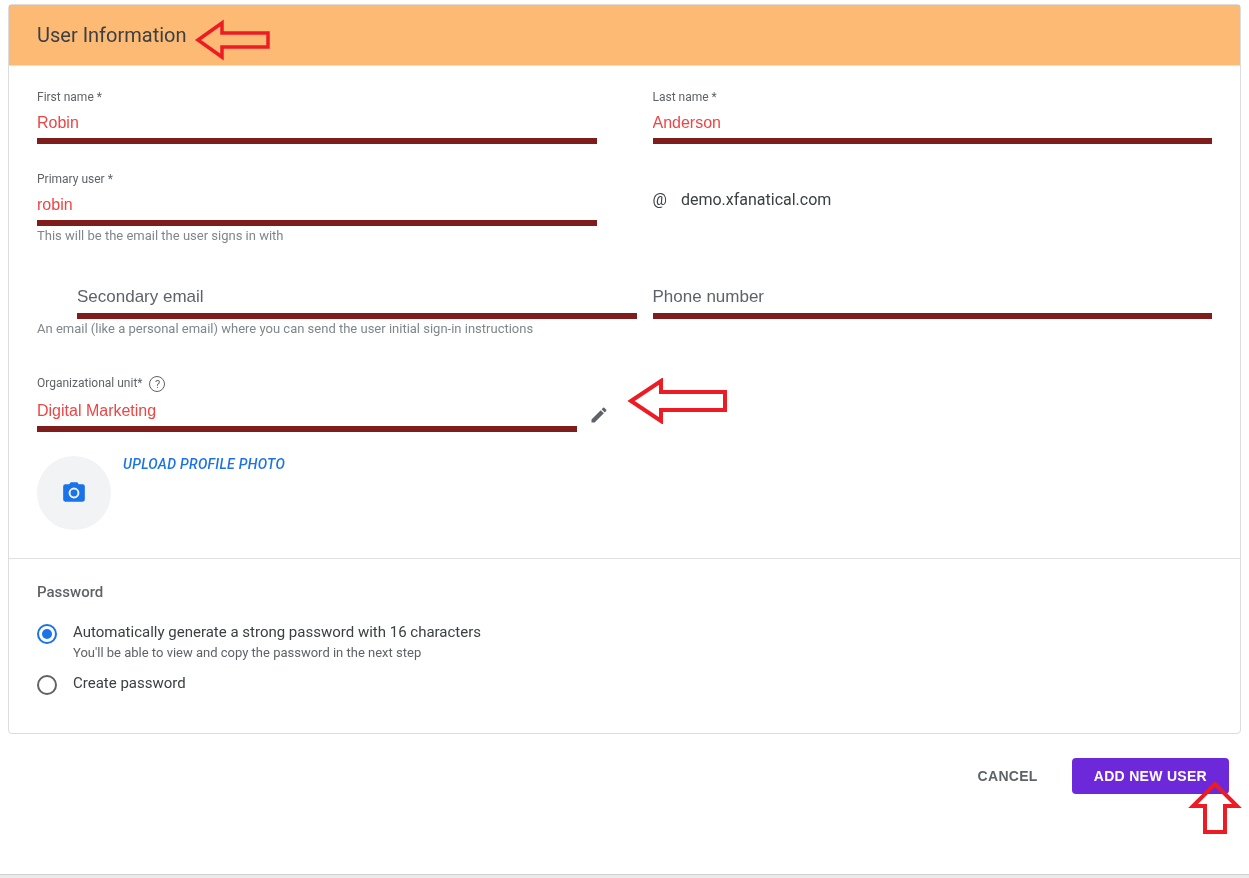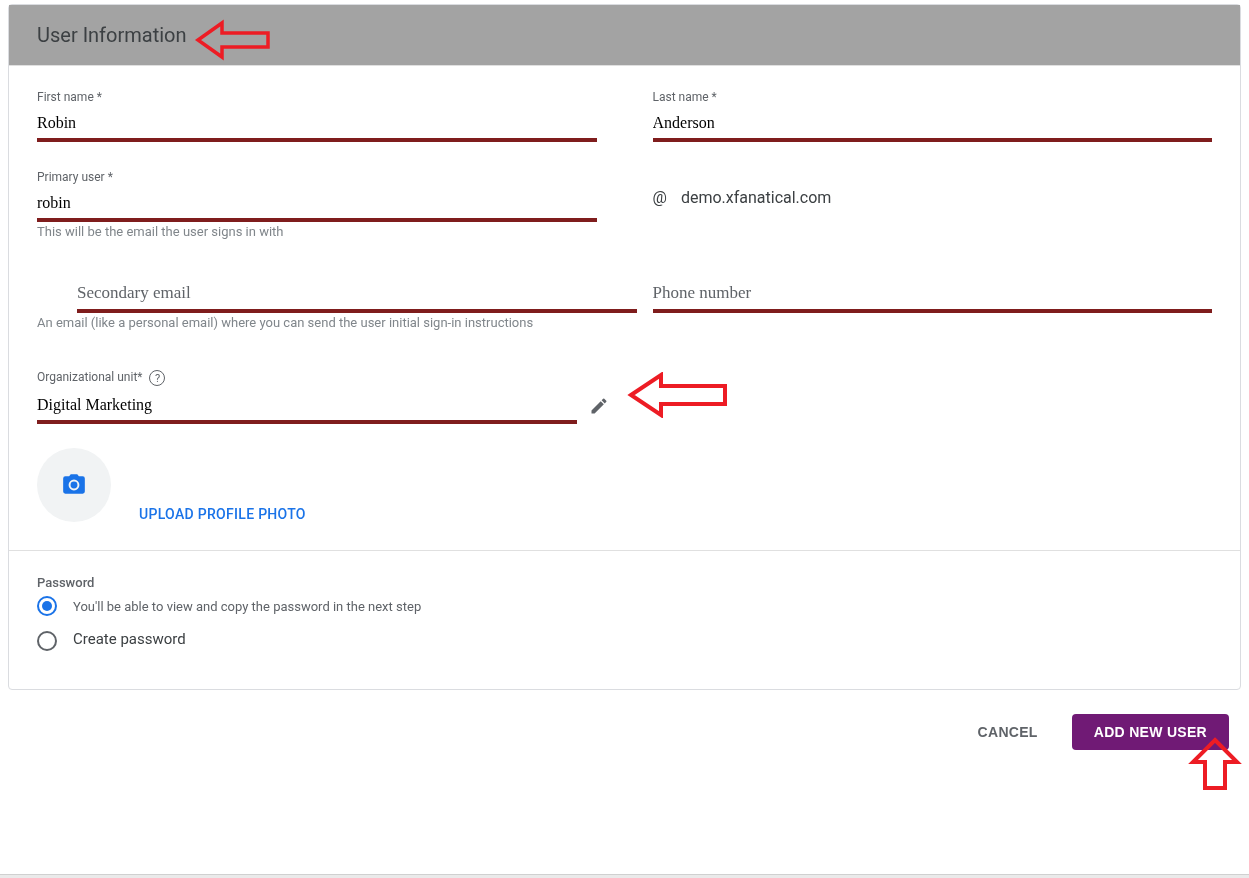--- a/index.html
+++ b/index.html
@@ -11,21 +11,21 @@
   color: #202124;
   font-size: 14px;
 }
 .card {
   border: 1px solid #dadce0;
   border-radius: 4px;
   margin: 4px 8px;
   background: #fff;
 }
 .card-header {
-  background: #a3a3a3;
+  background: #fdba74;
   border-bottom: 1px solid #e0e0e0;
   padding: 18px 28px;
   font-size: 20px;
   color: #3c4043;
   font-weight: 400;
   position: relative;
 }
 .card-body {
   padding: 24px 28px 28px 28px;
 }
@@ -43,27 +43,27 @@
 }
 .field-label {
   font-size: 12px;
   color: #5f6368;
   margin-bottom: 6px;
   display: block;
 }
 .field-input {
   width: 100%;
   border: none;
-  border-bottom: 4px solid #7f1d1d;
+  border-bottom: 6px solid #7f1d1d;
   font-size: 16px;
   padding: 4px 0 6px 0;
   outline: none;
   background: transparent;
-  color: #000000;
-  font-family: Liberation Serif, serif;
+  color: #ef4444;
+  font-family: Liberation Sans, sans-serif;
 }
 .field-input::placeholder {
   color: #5f6368;
 }
 .field-helper {
   font-size: 13px;
   color: #80868b;
   margin-top: 2px;
 }
 .domain-box {
@@ -74,21 +74,21 @@
   color: #3c4043;
   margin-top: 18px;
 }
 .domain-at { margin-right: 14px; }
 .org-field-wrap {
   position: relative;
   width: 49%;
 }
 .org-input-row {
   display: flex;
-  align-items: flex-start;
+  align-items: flex-end;
 }
 .org-input-row .field-input { flex: 1; }
 .edit-btn {
   margin-left: 8px;
   padding: 4px;
   cursor: pointer;
   color: #5f6368;
 }
 .help-icon {
   display: inline-flex;
@@ -98,23 +98,24 @@
   border-radius: 50%;
   font-size: 11px;
   align-items: center;
   justify-content: center;
   color: #5f6368;
   margin-left: 4px;
   vertical-align: middle;
 }
 .photo-row {
   display: flex;
-  align-items: flex-end;
-  gap: 28px;
+  align-items: flex-start;
+  gap: 12px;
   margin-top: 24px;
+  font-style: italic;
 }
 .avatar-circle {
   width: 74px;
   height: 74px;
   border-radius: 50%;
   background: #f1f3f4;
   display: flex;
   align-items: center;
   justify-content: center;
 }
@@ -125,24 +126,24 @@
   letter-spacing: .3px;
   text-transform: uppercase;
   cursor: pointer;
 }
 .divider {
   height: 1px;
   background: #e0e0e0;
   margin: 0 -28px 24px -28px;
 }
 .pw-section-title {
-  font-size: 13px;
+  font-size: 15px;
   color: #5f6368;
   font-weight: 500;
-  margin-bottom: 5px;
+  margin-bottom: 22px;
 }
 .radio-row {
   display: flex;
   align-items: flex-start;
   gap: 16px;
   margin-bottom: 14px;
   cursor: pointer;
 }
 .radio-outer {
   width: 20px;
@@ -180,21 +181,21 @@
 .btn {
   font-size: 14px;
   font-weight: 700;
   padding: 10px 22px;
   border-radius: 4px;
   border: none;
   cursor: pointer;
   letter-spacing: .3px;
 }
 .btn-text { background: transparent; color: #5f6368; }
-.btn-primary { background: #701a75; color: #fff; }
+.btn-primary { background: #6d28d9; color: #fff; }
 .arrow-left-svg { position: absolute; }
 .bottom-bar {
   position: fixed;
   left: 0;
   right: 0;
   bottom: 0;
   height: 4px;
   background: #eaeaea;
   border-top: 1px solid #d0d0d0;
 }
@@ -289,20 +290,21 @@
   <div class="divider" style="margin:0;"></div>
 
   <div class="card-body" style="padding-top:24px; padding-bottom:24px;">
     <div class="pw-section-title">Password</div>
 
     <div class="radio-row">
       <div class="radio-outer selected">
           <div class="radio-inner"></div>
         </div>
       <div>
+        <div class="radio-label">Automatically generate a strong password with 16 characters</div>
         <div class="radio-sub">You'll be able to view and copy the password in the next step</div>
       </div>
     </div>
 
     <div class="radio-row">
       <div class="radio-outer"></div>
       <div>
         <div class="radio-label">Create password</div>
       </div>
     </div>

